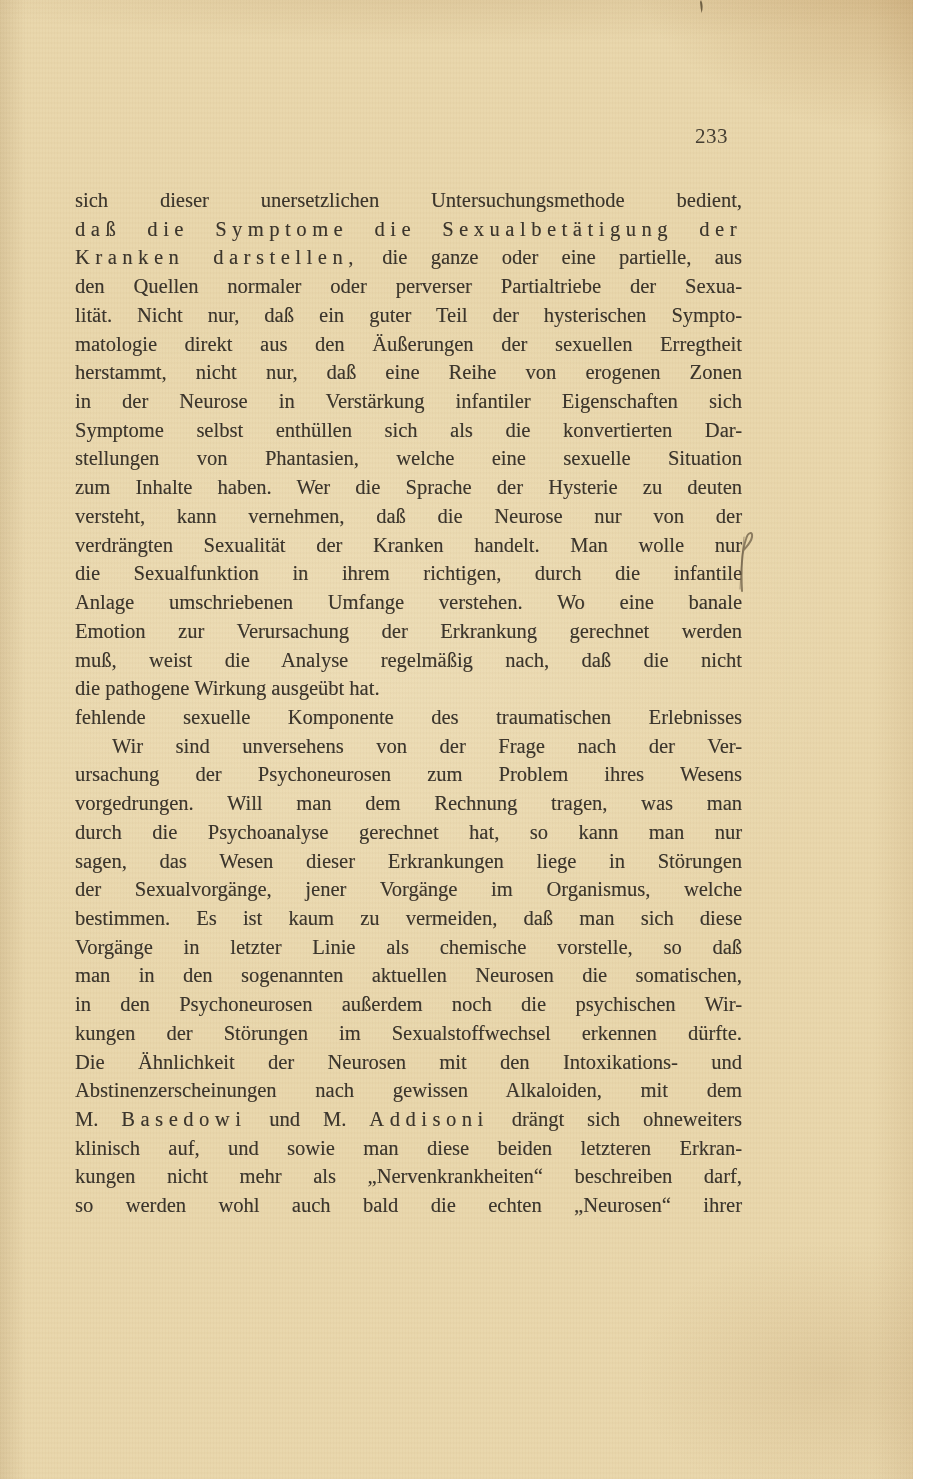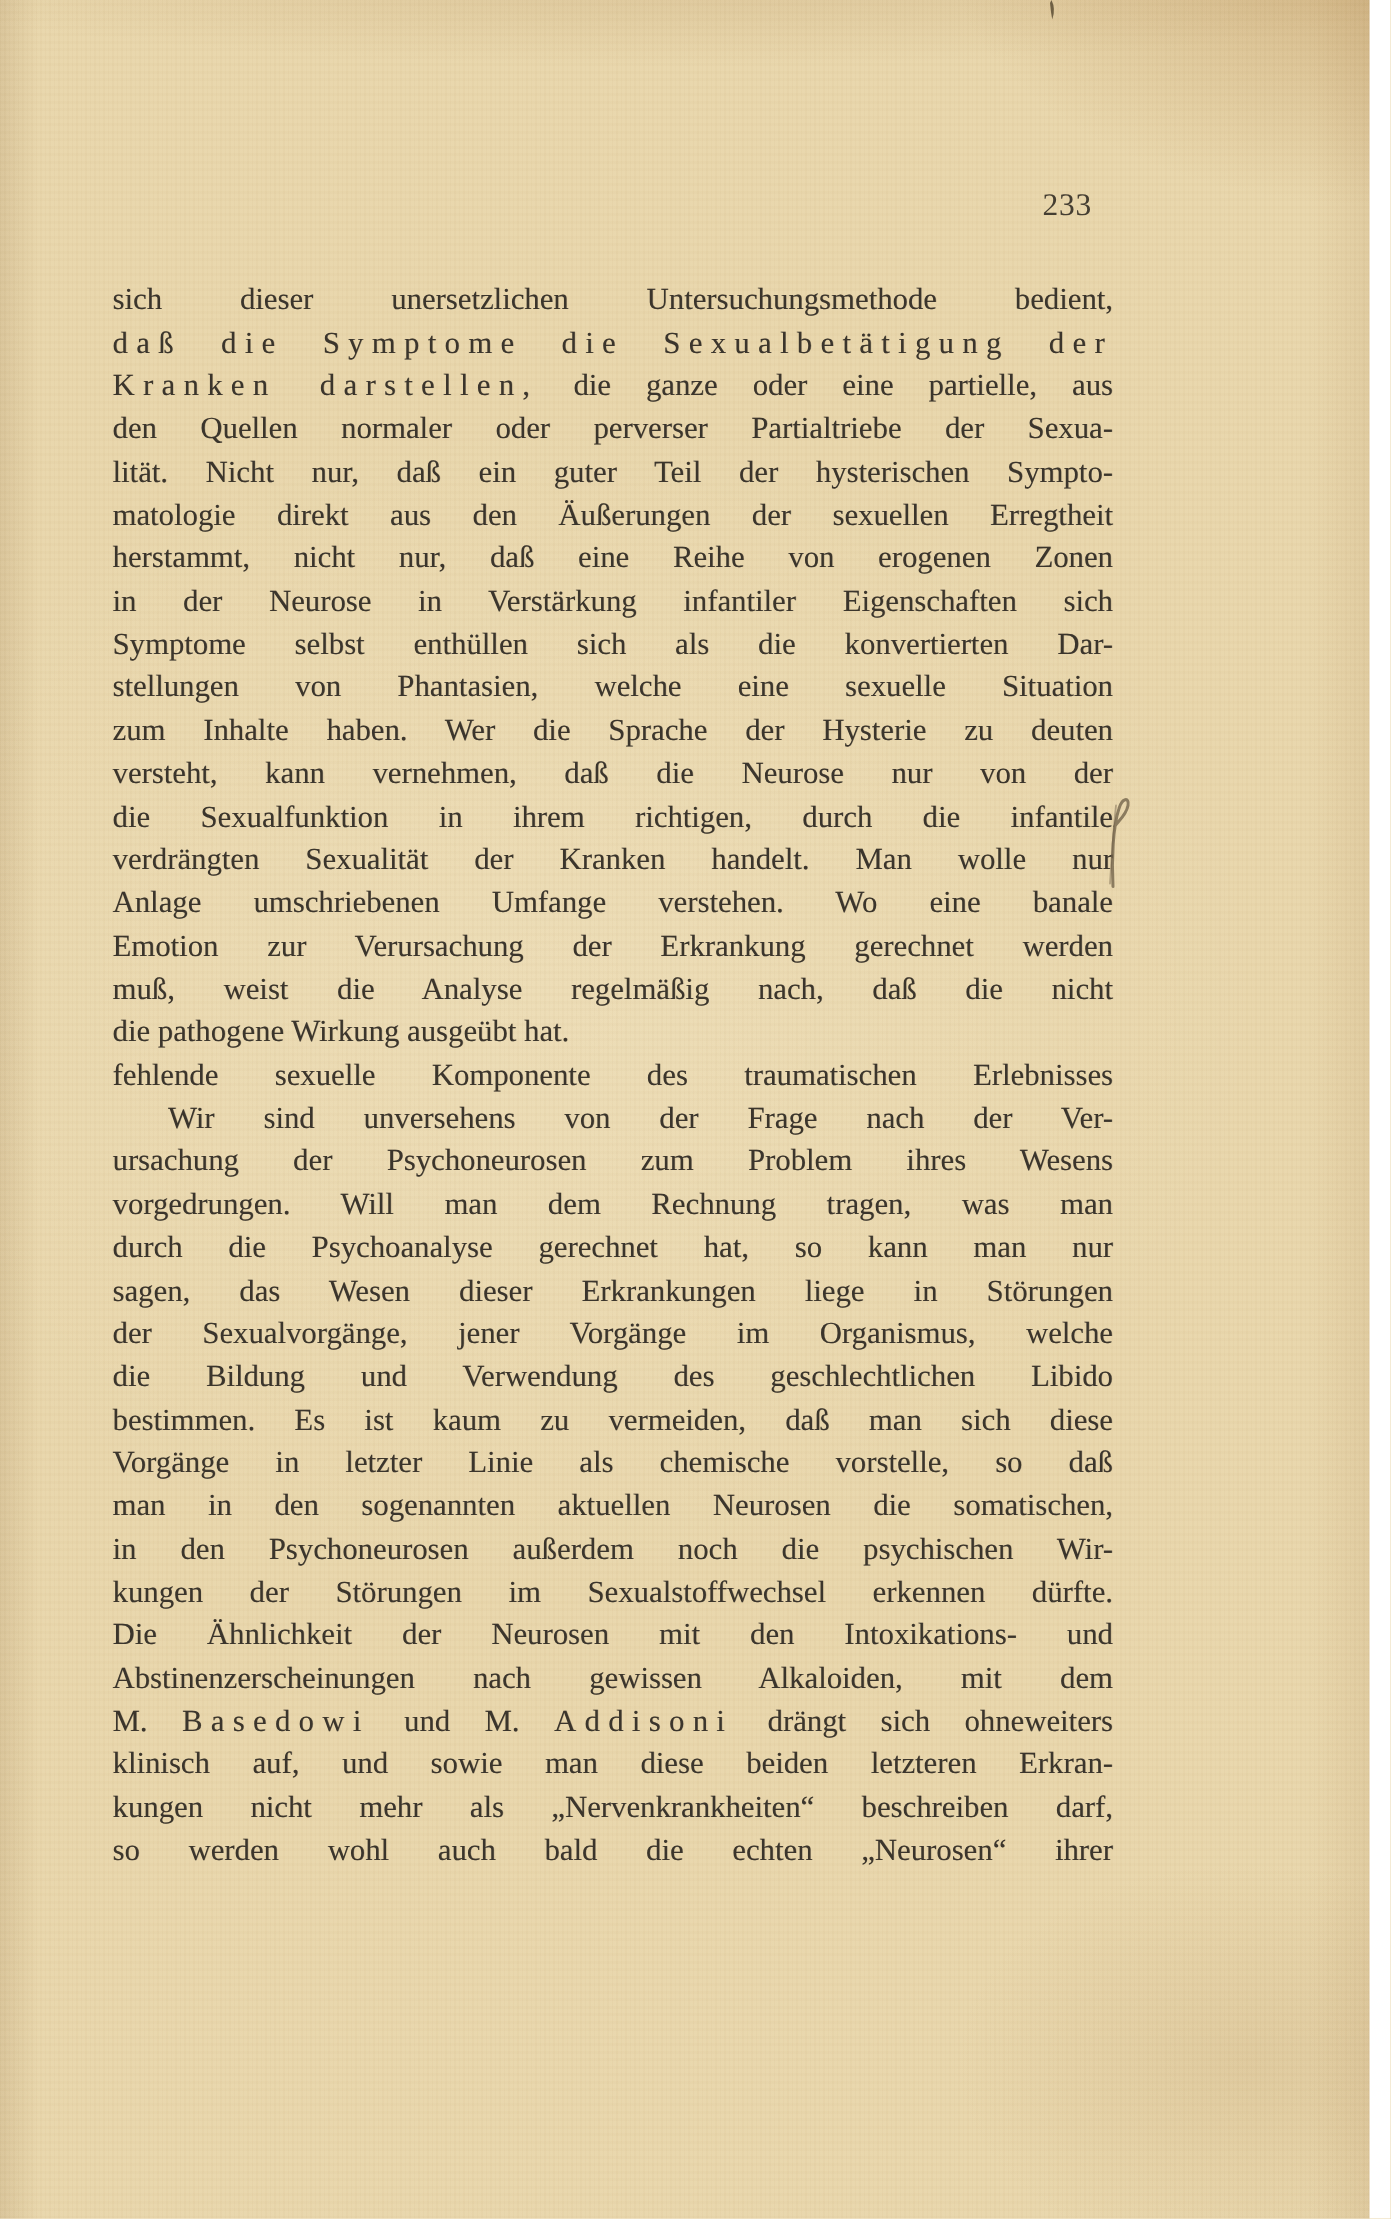--- a/index.html
+++ b/index.html
@@ -87,34 +87,33 @@
       <div class="line"><span class="sp">Kranken darstellen,</span><span> die ganze oder eine partielle, aus</span></div>
       <div class="line"><span>den Quellen normaler oder perverser Partialtriebe der Sexua-</span></div>
       <div class="line"><span>lität. Nicht nur, daß ein guter Teil der hysterischen Sympto-</span></div>
       <div class="line"><span>matologie direkt aus den Äußerungen der sexuellen Erregtheit</span></div>
       <div class="line"><span>herstammt, nicht nur, daß eine Reihe von erogenen Zonen</span></div>
       <div class="line"><span>in der Neurose in Verstärkung infantiler Eigenschaften sich</span></div>
       <div class="line"><span>Symptome selbst enthüllen sich als die konvertierten Dar-</span></div>
       <div class="line"><span>stellungen von Phantasien, welche eine sexuelle Situation</span></div>
       <div class="line"><span>zum Inhalte haben. Wer die Sprache der Hysterie zu deuten</span></div>
       <div class="line"><span>versteht, kann vernehmen, daß die Neurose nur von der</span></div>
+      <div class="line"><span>verdrängten Sexualität der Kranken handelt. Man wolle nur</span></div>
       <div class="line"><span>die Sexualfunktion in ihrem richtigen, durch die infantile</span></div>
-      <div class="line"><span>verdrängten Sexualität der Kranken handelt. Man wolle nur</span></div>
       <div class="line"><span>Anlage umschriebenen Umfange verstehen. Wo eine banale</span></div>
       <div class="line"><span>Emotion zur Verursachung der Erkrankung gerechnet werden</span></div>
       <div class="line"><span>muß, weist die Analyse regelmäßig nach, daß die nicht</span></div>
       <div class="line flush"><span>die pathogene Wirkung ausgeübt hat.</span></div>
       <div class="line"><span>fehlende sexuelle Komponente des traumatischen Erlebnisses</span></div>
       <div class="line indent"><span>Wir sind unversehens von der Frage nach der Ver-</span></div>
       <div class="line"><span>ursachung der Psychoneurosen zum Problem ihres Wesens</span></div>
       <div class="line"><span>vorgedrungen. Will man dem Rechnung tragen, was man</span></div>
       <div class="line"><span>durch die Psychoanalyse gerechnet hat, so kann man nur</span></div>
       <div class="line"><span>sagen, das Wesen dieser Erkrankungen liege in Störungen</span></div>
       <div class="line"><span>der Sexualvorgänge, jener Vorgänge im Organismus, welche</span></div>
-      <div class="line"><span>die Bildung und Verwendung des geschlechtlichen Libido</span></div>
       <div class="line"><span>bestimmen. Es ist kaum zu vermeiden, daß man sich diese</span></div>
       <div class="line"><span>Vorgänge in letzter Linie als chemische vorstelle, so daß</span></div>
       <div class="line"><span>man in den sogenannten aktuellen Neurosen die somatischen,</span></div>
       <div class="line"><span>in den Psychoneurosen außerdem noch die psychischen Wir-</span></div>
       <div class="line"><span>kungen der Störungen im Sexualstoffwechsel erkennen dürfte.</span></div>
       <div class="line"><span>Die Ähnlichkeit der Neurosen mit den Intoxikations- und</span></div>
       <div class="line"><span>Abstinenzerscheinungen nach gewissen Alkaloiden, mit dem</span></div>
       <div class="line"><span>M. </span><span class="sp">Basedowi</span><span> und M. </span><span class="sp">Addisoni</span><span> drängt sich ohneweiters</span></div>
       <div class="line"><span>klinisch auf, und sowie man diese beiden letzteren Erkran-</span></div>
       <div class="line"><span>kungen nicht mehr als „Nervenkrankheiten“ beschreiben darf,</span></div>

